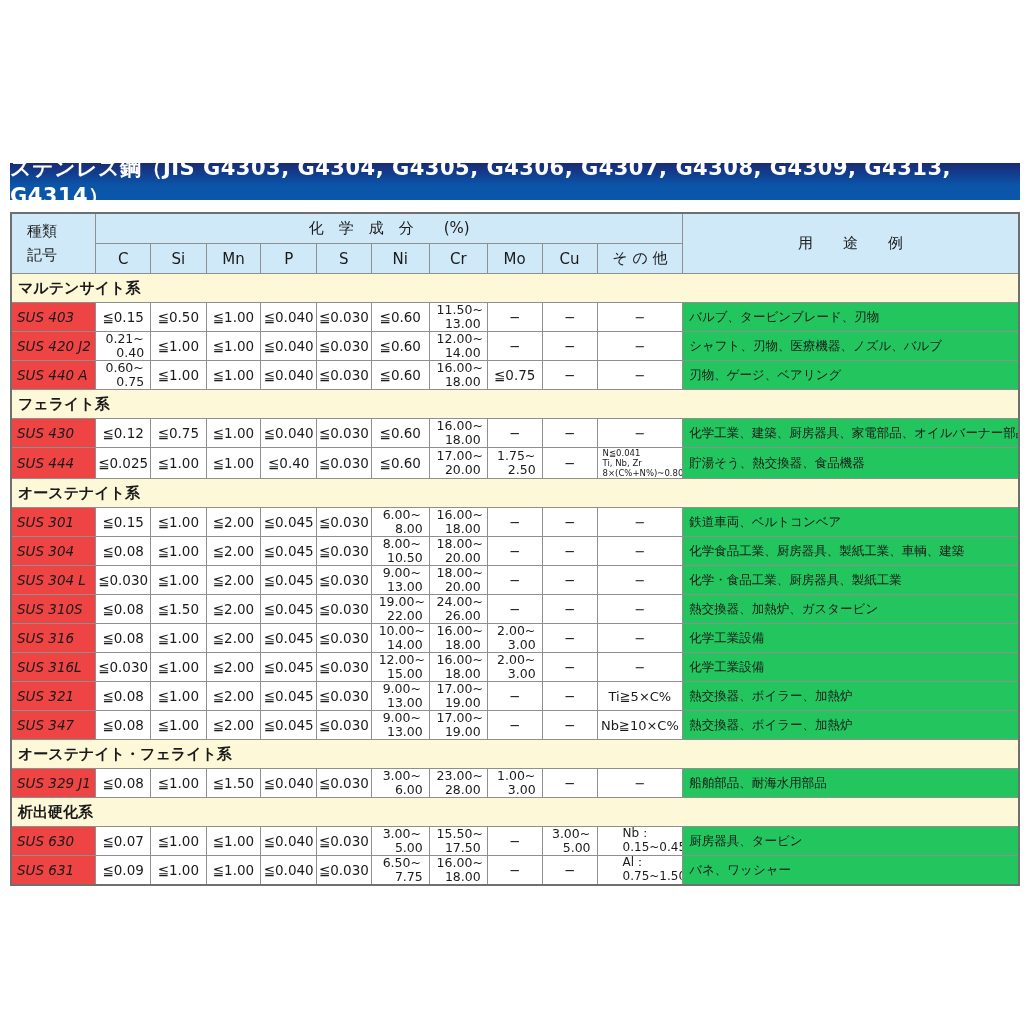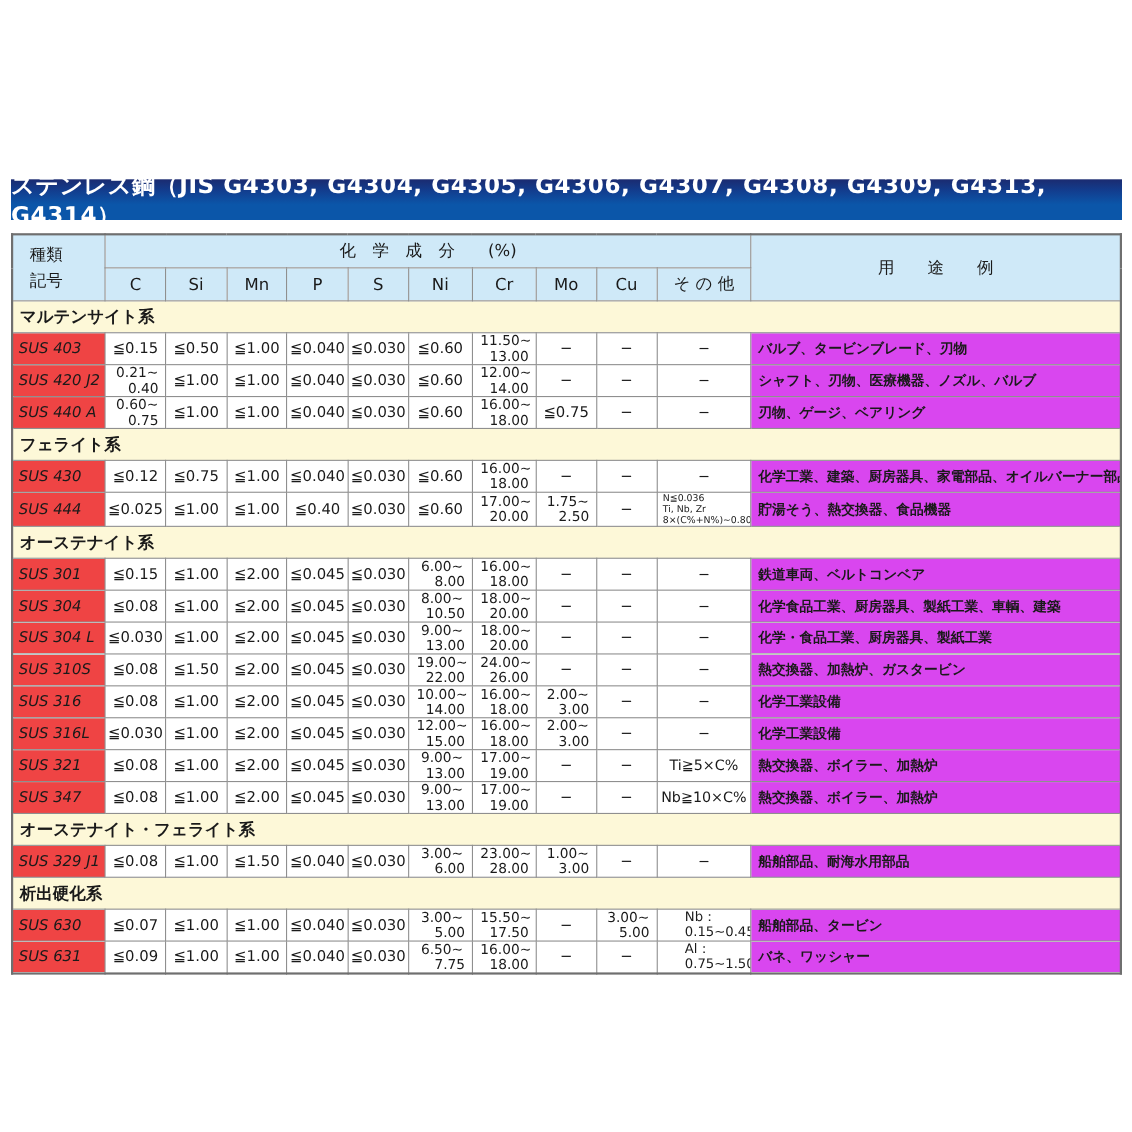--- a/index.html
+++ b/index.html
@@ -37,21 +37,21 @@
   tr.section-row td {
     background:#fdf8d8; font-weight:bold; font-size:15px;
     text-align:left; padding:2px 0 2px 6px; height:24px;
   }
 
   tr.data-row { height:28px; }
   td.grade-cell {
     background:#ef4444; text-align:left; padding-left:5px; font-size:13.5px;font-style:italic;
   }
   td.chem-cell { text-align:center; font-size:13.5px; padding:0 2px; }
-  td.usage-cell { text-align:left; padding-left:6px; font-size:12.5px; background:#d946ef;font-weight:bold; }
+  td.usage-cell { text-align:left; padding-left:6px; font-size:12.5px; background:#22c55e; }
   td.other-cell { text-align:center; font-size:13px; padding:0 3px; background:#ffffff; }
 
   .rl1 { display:block; text-align:center;  padding-left:3px;  font-size:12.5px; line-height:1.12; }
   .rl2 { display:block; text-align:right; padding-right:4px; font-size:12.5px; line-height:1.12; }
   .ol  { display:block; text-align:left;  padding-left:2px;  font-size:12px;   line-height:1.15;margin-left:20px; }
   .ol-tiny { display:block; text-align:left; padding-left:2px; font-size:8.5px; line-height:1.18; }
 </style>
 </head>
 <body>
 
@@ -189,21 +189,21 @@
           <td class="chem-cell">
             <span class="rl1">17.00~</span>
             <span class="rl2">20.00</span>
           </td>
           <td class="chem-cell">
             <span class="rl1">1.75~</span>
             <span class="rl2">2.50</span>
           </td>
           <td class="chem-cell">−</td>
           <td class="other-cell">
-            <span class="ol-tiny">N≦0.036</span>
+            <span class="ol-tiny">N≦0.041</span>
             <span class="ol-tiny">Ti, Nb, Zr</span>
             <span class="ol-tiny">8×(C%+N%)~0.80</span>
           </td>
           <td class="usage-cell">貯湯そう、熱交換器、食品機器</td>
         </tr>
         <tr class="section-row">
           <td colspan="12">オーステナイト系</td>
         </tr>
         <tr class="data-row">
           <td class="grade-cell">SUS 301</td>
@@ -417,21 +417,21 @@
           </td>
           <td class="chem-cell">−</td>
           <td class="chem-cell">
             <span class="rl1">3.00~</span>
             <span class="rl2">5.00</span>
           </td>
           <td class="other-cell">
             <span class="ol">Nb：</span>
             <span class="ol">0.15~0.45</span>
           </td>
-          <td class="usage-cell">船舶部品、タービン</td>
+          <td class="usage-cell">厨房器具、タービン</td>
         </tr>
         <tr class="data-row">
           <td class="grade-cell">SUS 631</td>
           <td class="chem-cell">≦0.09</td>
           <td class="chem-cell">≦1.00</td>
           <td class="chem-cell">≦1.00</td>
           <td class="chem-cell">≦0.040</td>
           <td class="chem-cell">≦0.030</td>
           <td class="chem-cell">
             <span class="rl1">6.50~</span>

